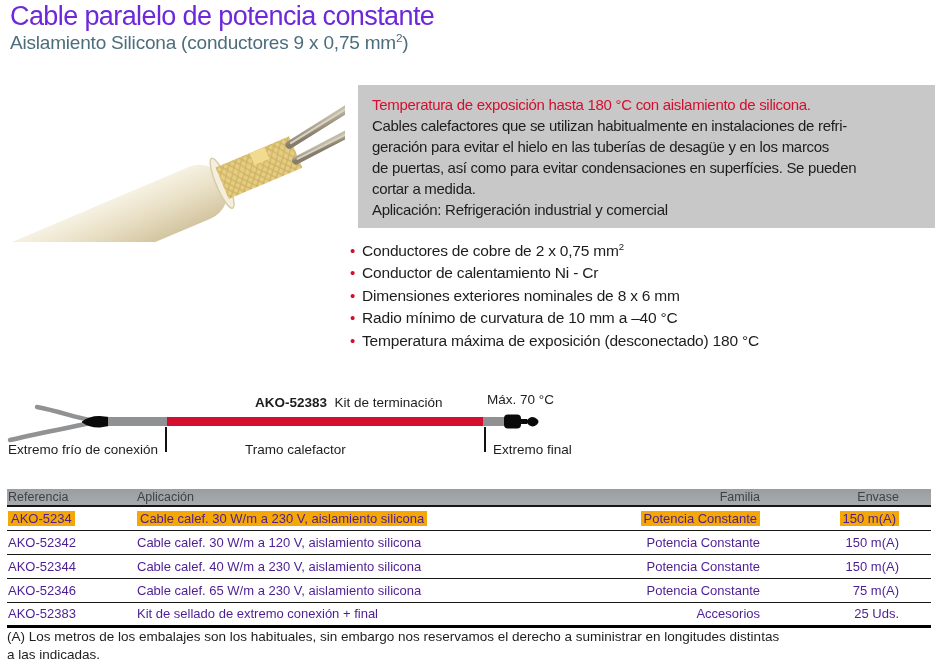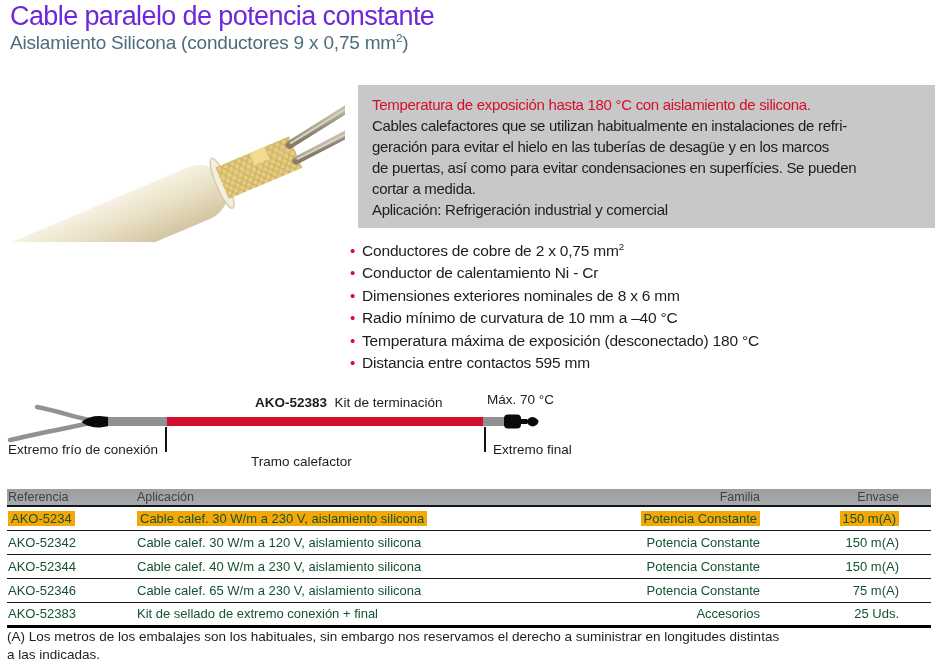--- a/index.html
+++ b/index.html
@@ -35,29 +35,29 @@
   .kit-label{left:255px;top:5px;}
   .kit-label b{font-weight:bold;}
   .maxtemp{left:487px;top:2px;}
   .bar{position:absolute;top:27px;height:9px;}
   .bar.grey1{left:108px;width:59px;background:#8f9192;}
   .bar.red{left:167px;width:316px;background:#d40e2e;}
   .bar.grey2{left:483px;width:22px;background:#8f9192;}
   .tick{position:absolute;top:37px;width:2px;height:25px;background:#111;}
   .tick.t1{left:165px;} .tick.t2{left:484px;}
   .dlabel{top:52px;}
-  .lab-cold{left:8px;} .lab-heat{left:251px;margin-top:12px;} .lab-end{left:493px;}
+  .lab-cold{left:8px;} .lab-heat{left:245px;} .lab-end{left:493px;}
 
   
   .table{position:absolute;left:7px;top:489px;width:924px;}
   .thead{position:relative;height:16px;line-height:16px;
          background:linear-gradient(#9b9ea1,#a8abae);
          border-bottom:2px solid #161616;font-size:12.5px;color:#3e4246;}
   .trow{position:relative;height:23px;line-height:23px;font-size:13px;
-        border-bottom:1px solid #161616;color:#14532d;}
+        border-bottom:1px solid #161616;color:#4c1d95;}
   .trow.last{border-bottom:3px solid #000;height:22px;line-height:22px;}
   .cell{position:absolute;white-space:nowrap;}
   .c-ref{left:1px;} .c-desc{left:130px;}
   .c-fam{right:171px;text-align:right;} .c-env{right:32px;text-align:right;}
   .hl{background:#f5a805;padding:0 3px;}
 
   
   .footnote{position:absolute;left:7px;top:628px;font-size:13.5px;line-height:18px;
             color:#1d1d1d;}
 </style>
@@ -107,21 +107,20 @@
     <div class="ibline">cortar a medida.</div>
     <div class="ibline app">Aplicación: Refrigeración industrial y comercial</div>
   </div>
 
   <div class="features">
     <div class="feat"><span class="dot">•</span><span>Conductores de cobre de 2 x 0,75 mm</span><sup>2</sup></div>
     <div class="feat"><span class="dot">•</span><span>Conductor de calentamiento Ni - Cr</span></div>
     <div class="feat"><span class="dot">•</span><span>Dimensiones exteriores nominales de 8 x 6 mm</span></div>
     <div class="feat"><span class="dot">•</span><span>Radio mínimo de curvatura de 10 mm a –40 °C</span></div>
     <div class="feat"><span class="dot">•</span><span>Temperatura máxima de exposición (desconectado) 180 °C</span></div>
-    <div class="feat"><span class="dot">•</span><span>Distancia entre contactos 595 mm</span></div>
   </div>
 
   <div class="diagram">
     <div class="d-abs kit-label"><b>AKO-52383</b>&nbsp;&nbsp;<span>Kit de terminación</span></div>
     <div class="d-abs maxtemp">Máx. 70 °C</div>
 
     <svg style="position:absolute;left:0;top:0;" width="120" height="60" viewBox="0 0 120 60" xmlns="http://www.w3.org/2000/svg">
       <path d="M37,17 C58,21 74,27 90,30" stroke="#909294" stroke-width="4.5" fill="none" stroke-linecap="round"></path>
       <path d="M10,50 C35,44 68,38 90,33" stroke="#909294" stroke-width="4.5" fill="none" stroke-linecap="round"></path>
       <path d="M82,31.5 Q90,25.5 100,26 L109,27 Q113,31.5 109,36 L100,37.5 Q90,38 82,32.5 Z" fill="#0a0a0a"></path>

